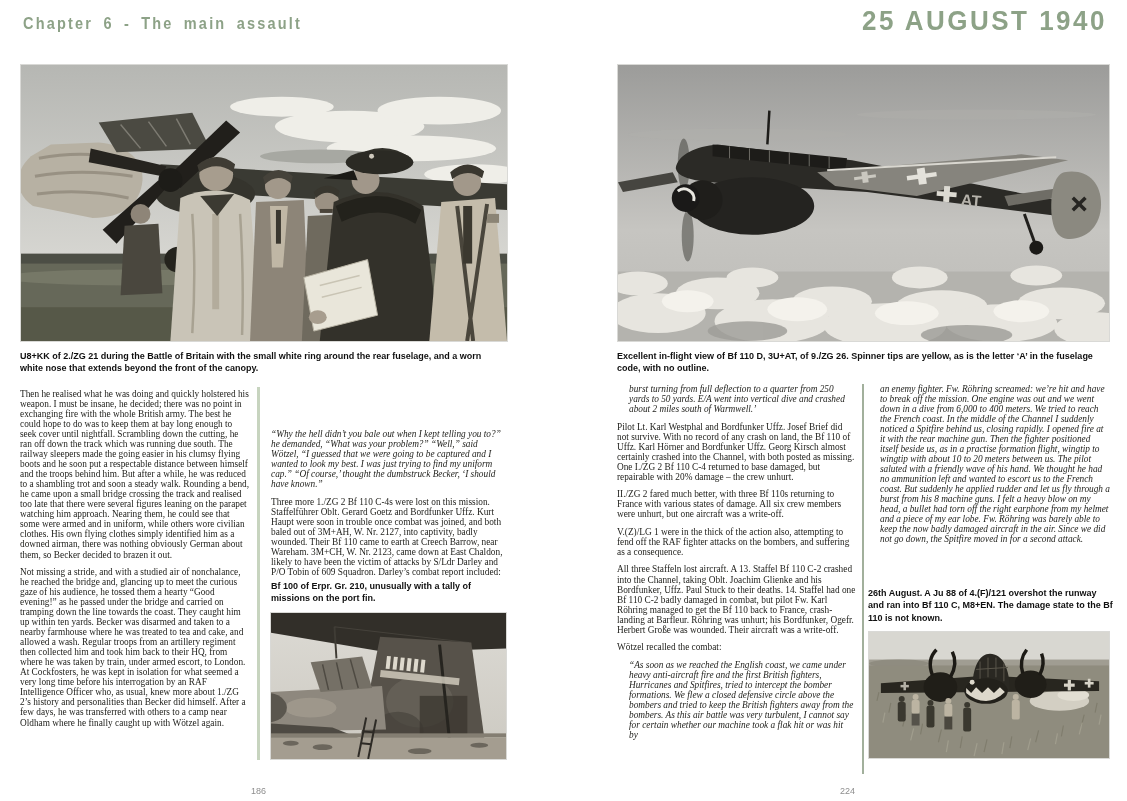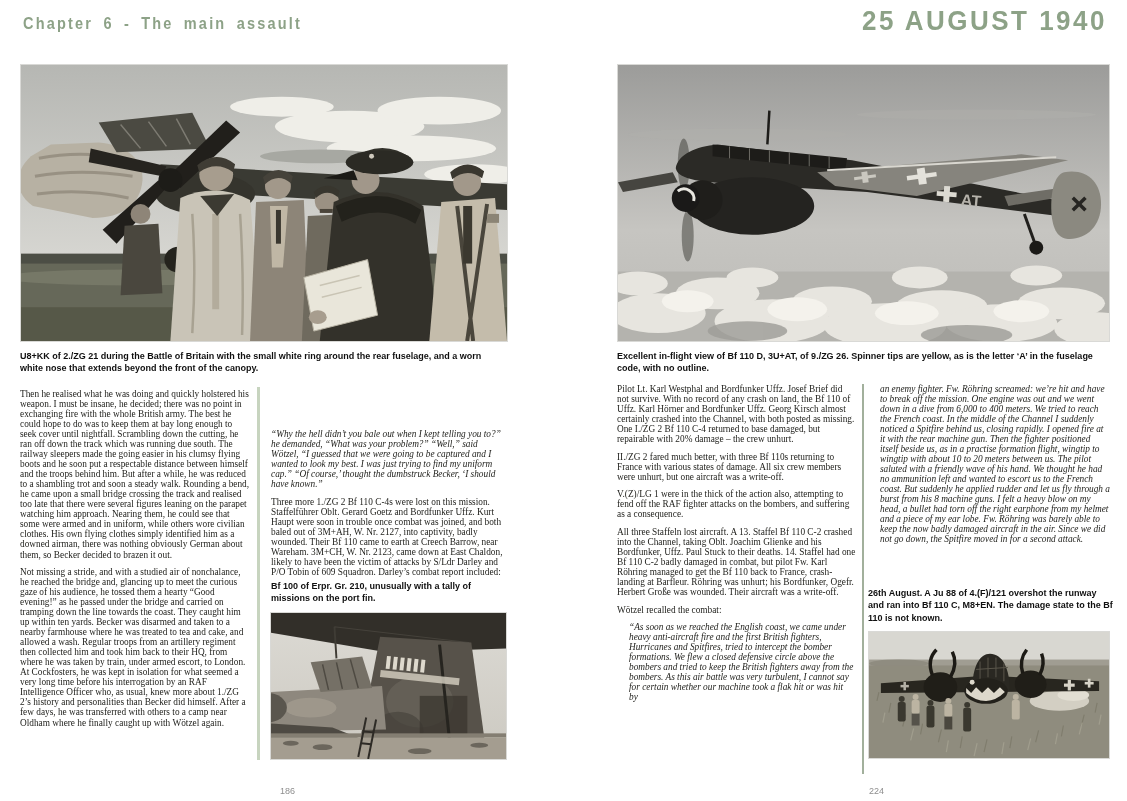--- a/index.html
+++ b/index.html
@@ -18,21 +18,21 @@
   .caption { font-family:"Liberation Sans", sans-serif; font-weight:700;
        font-size:9px; line-height:1.38; color:#101010; }
   .bodycol { font-size:9.3px; line-height:1.08; text-align:left; overflow:hidden; }
   .bodycol p { margin-bottom:7.5px; }
   .quote { font-style:italic; }
   .qi { margin-left:12px; margin-right:2px; }
   .qi2 { margin-left:10px; margin-right:2px; }
   .rule-l { background:#c7d4bf; }
   .rule-r { background:#a2b09c; }
   .pagenum { font-family:"Liberation Sans", sans-serif; font-size:9px;
-       color:#8e8e8e; width:30px; text-align:right;margin-left:14px; }
+       color:#8e8e8e; width:30px; text-align:left; }
 </style>
 </head>
 <body>
 
 <div class="abs chapter-header">Chapter 6 - The main assault</div>
 
 <div class="abs photo" style="left:20px; top:64px; width:488px; height:278px;">
   <svg viewBox="0 0 488 278" preserveAspectRatio="none">
     <defs>
       <linearGradient id="p1sky" x1="0" y1="0" x2="0" y2="1">
@@ -262,20 +262,21 @@
       </g>
       <path d="M408,150 L418,178" stroke="#201f1c" stroke-width="3"></path>
       <circle cx="420" cy="184" r="7" fill="#1b1a17"></circle>
     </g>
   </svg>
 </div>
 
 <div class="abs caption" style="left:617px; top:350px; width:494px;">Excellent in-flight view of Bf 110 D, 3U+AT, of 9./ZG 26. Spinner tips are yellow, as is the letter ‘A’ in the fuselage code, with no outline.</div>
 
 <div class="abs bodycol" style="left:617px; top:384px; width:239px; height:392px;">
+  <p class="quote qi">burst turning from full deflection to a quarter from 250 yards to 50 yards. E/A went into vertical dive and crashed about 2 miles south of Warmwell.’</p>
   <p>Pilot Lt. Karl Westphal and Bordfunker Uffz. Josef Brief did not survive. With no record of any crash on land, the Bf 110 of Uffz. Karl Hörner and Bordfunker Uffz. Georg Kirsch almost certainly crashed into the Channel, with both posted as missing.  One I./ZG 2 Bf 110 C-4 returned to base damaged, but repairable with 20% damage – the crew unhurt.</p>
   <p>II./ZG 2 fared much better, with three Bf 110s returning to France with various states of damage. All six crew members were unhurt, but one aircraft was a write-off.</p>
   <p>V.(Z)/LG 1 were in the thick of the action also, attempting to fend off the RAF fighter attacks on the bombers, and suffering as a consequence.</p>
   <p>All three Staffeln lost aircraft. A 13. Staffel Bf 110 C-2 crashed into the Channel, taking Oblt. Joachim Glienke and his Bordfunker, Uffz. Paul Stuck to their deaths. 14. Staffel had one Bf 110 C-2 badly damaged in combat, but pilot Fw. Karl Röhring managed to get the Bf 110 back to France, crash-landing at Barfleur. Röhring was unhurt; his Bordfunker, Ogefr. Herbert Große was wounded. Their aircraft was a write-off.</p>
   <p>Wötzel recalled the combat:</p>
   <p class="quote qi">“As soon as we reached the English coast, we came under heavy anti-aircraft fire and the first British fighters, Hurricanes and Spitfires, tried to intercept the bomber formations. We flew a closed defensive circle above the bombers and tried to keep the British fighters away from the bombers. As this air battle was very turbulent, I cannot say for certain whether our machine took a flak hit or was hit by</p>
 </div>
 
 <div class="abs rule-r" style="left:862px; top:384px; width:1.5px; height:390px;"></div>
 

